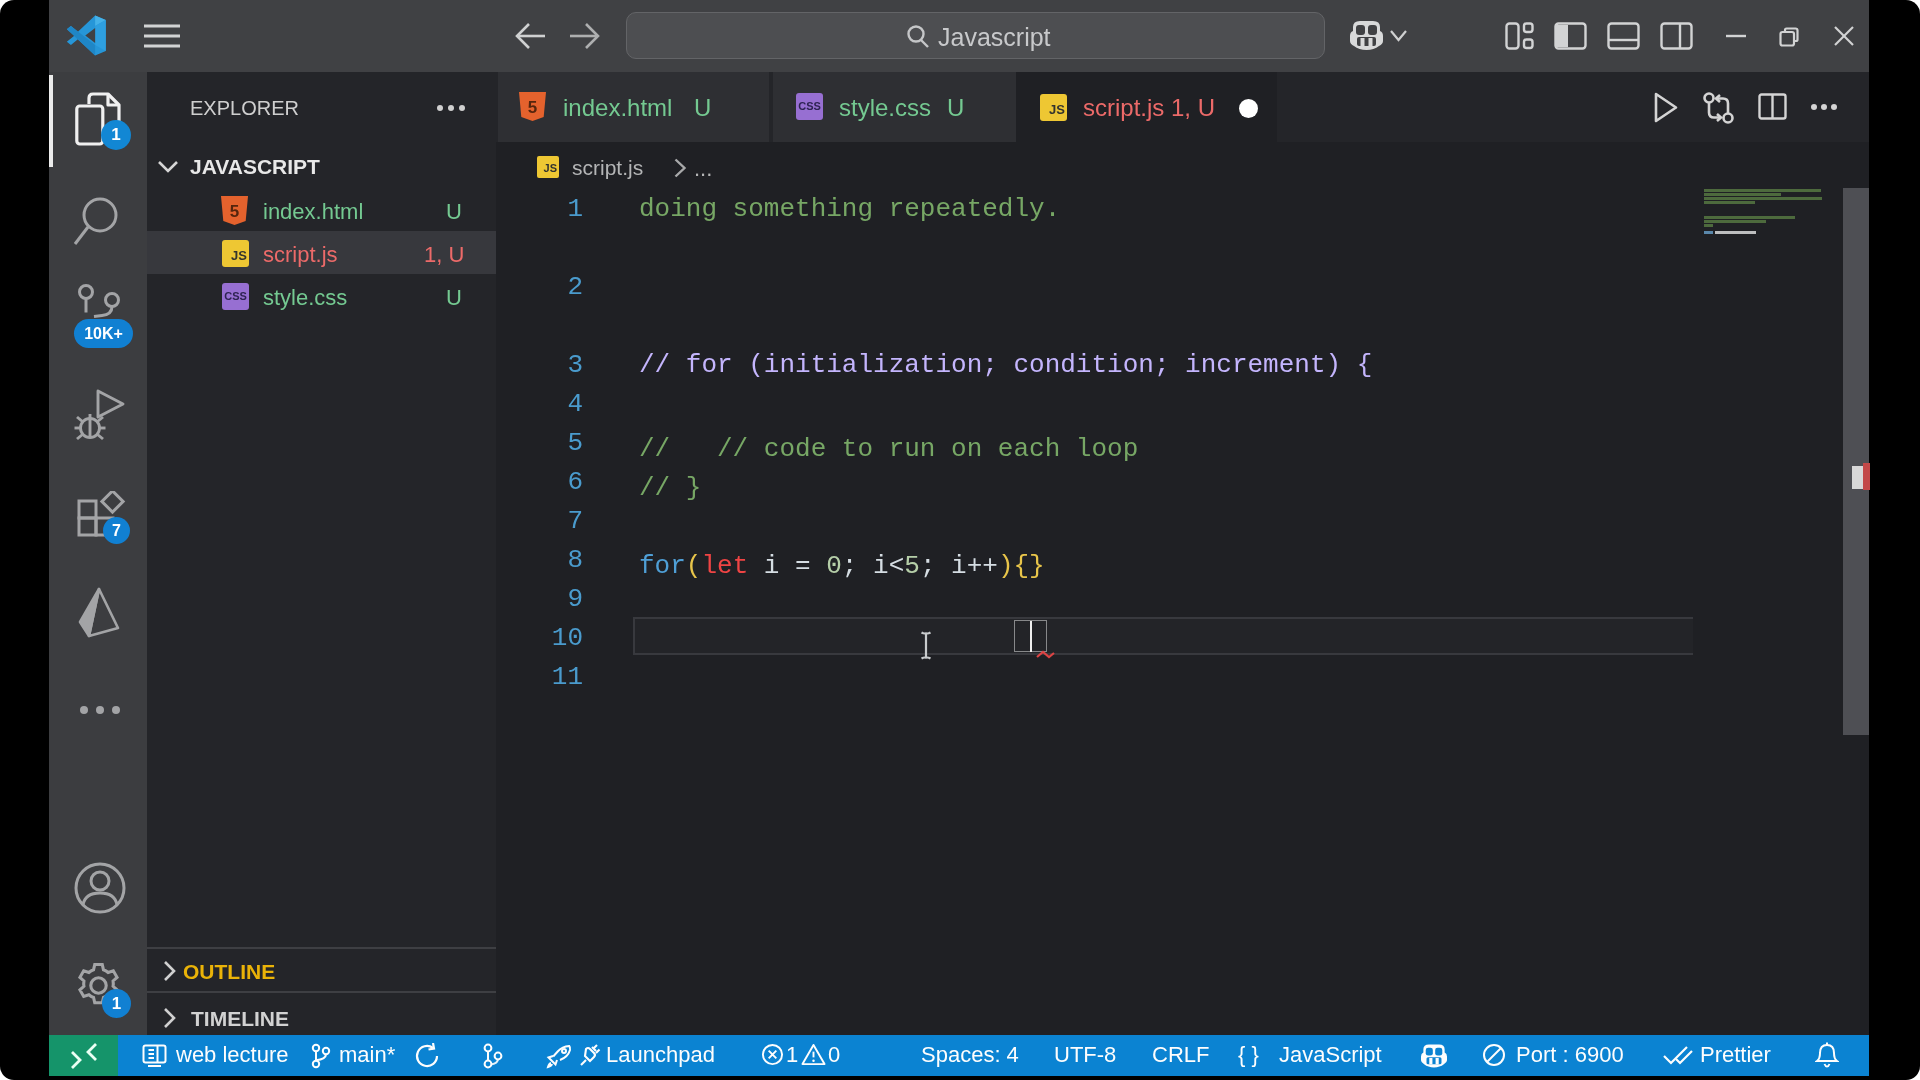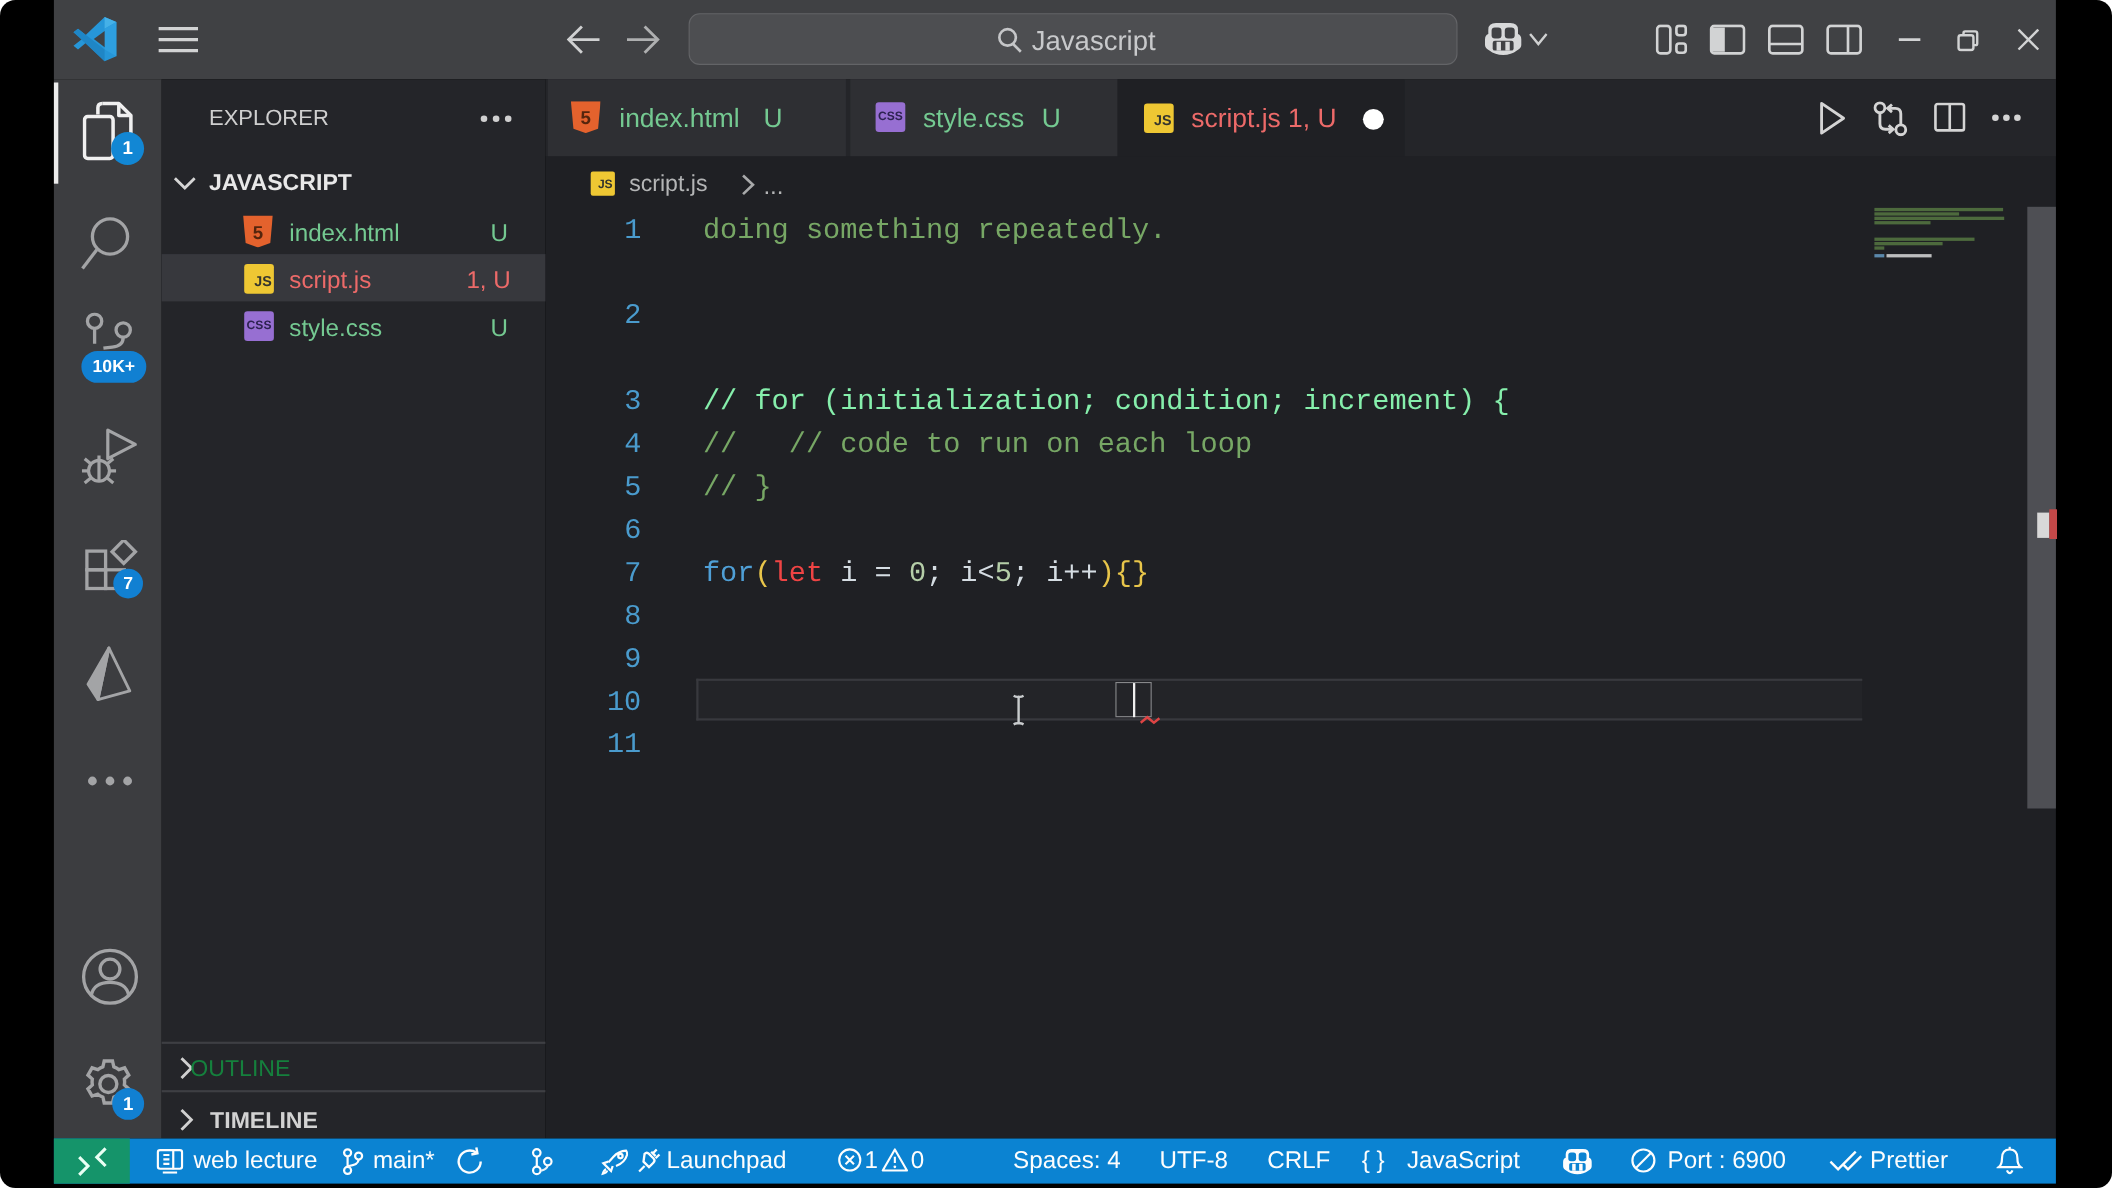--- a/index.html
+++ b/index.html
@@ -204,21 +204,21 @@
 
   <div class="abs" style="left:222px; top:283px; width:27px; height:27px; background:#976fd2; border-radius:3px;"></div>
   <div class="abs" style="left:224px; top:290px; width:23px; font-size:11px; font-weight:bold; color:#2e2352; text-align:center;">CSS</div>
   <div class="abs" style="left:263px; top:285px; font-size:22px; color:#74c991;">style.css</div>
   <div class="abs" style="left:446px; top:285px; font-size:22px; color:#74c991;">U</div>
 
   <div class="abs" style="left:147px; top:947px; width:349px; height:2px; background:#3e3f43;"></div>
   <svg class="abs" style="left:163px; top:961px;" width="13" height="20" viewBox="0 0 13 20">
     <polyline points="2,1 11,10 2,19" stroke="#d0d0d0" stroke-width="2.6" fill="none"></polyline>
   </svg>
-  <div class="abs" style="left:173px; top:960px; font-size:21px; font-weight:normal; color:#15803d;">OUTLINE</div>
+  <div class="abs" style="left:183px; top:960px; font-size:21px; font-weight:bold; color:#eab308;">OUTLINE</div>
   <div class="abs" style="left:147px; top:991px; width:349px; height:2px; background:#3e3f43;"></div>
   <svg class="abs" style="left:163px; top:1008px;" width="13" height="20" viewBox="0 0 13 20">
     <polyline points="2,1 11,10 2,19" stroke="#d0d0d0" stroke-width="2.6" fill="none"></polyline>
   </svg>
   <div class="abs" style="left:191px; top:1007px; font-size:21px; font-weight:bold; color:#d2d2d2;">TIMELINE</div>
 
   <div class="abs" style="left:496px; top:72px; width:1373px; height:963px; background:#1f2024;"></div>
 
   <div class="abs" style="left:496px; top:72px; width:1373px; height:70px; background:#242529;"></div>
 
@@ -287,22 +287,22 @@
 8
 9
 10
 11</div>
 
   <div class="abs" style="left:639px; top:190px; font-family:'Liberation Mono',monospace; font-size:26px; line-height:39px; color:#d5dde3;">
 <div style="height:39px; white-space:pre; color:#77a765;">doing something repeatedly.</div>
 <div style="height:39px; white-space:pre;"></div>
 <div style="height:39px; white-space:pre;"></div>
 <div style="height:39px; white-space:pre;"></div>
-<div style="height:39px; white-space:pre; color:#86efac;">// for (initialization; condition; increment) {</div>
-<div style="height:39px; white-space:pre; color:#77a765;">//   // code to run on each loop</div>
+<div style="height:39px; white-space:pre; color:#c4b5fd;">// for (initialization; condition; increment) {</div>
+<div style="height:39px; white-space:pre; color:#77a765;margin-top:45px;">//   // code to run on each loop</div>
 <div style="height:39px; white-space:pre; color:#77a765;">// }</div>
 <div style="height:39px; white-space:pre;"></div>
 <div style="height:39px; white-space:pre;"><span style="color:#4f9fd6;">for</span><span style="color:#e8c54a;">(</span><span style="color:#ef4444;">let</span> i = <span style="color:#b5cea8;">0</span>; i&lt;<span style="color:#b5cea8;">5</span>; i++<span style="color:#e8c54a;">)</span><span style="color:#e8c54a;">{}</span></div>
 <div style="height:39px; white-space:pre;"></div>
 </div>
 
   <div class="abs" style="left:1014px; top:620px; width:17px; height:32px; border:1.5px solid #87888a;"></div>
   <div class="abs" style="left:1031px; top:620px; width:16px; height:32px; border:1.5px solid #87888a;"></div>
   <div class="abs" style="left:1029.5px; top:621px; width:2.5px; height:31px; background:#efefef;"></div>
   <svg class="abs" style="left:1036px; top:650px;" width="19" height="9" viewBox="0 0 19 9">

